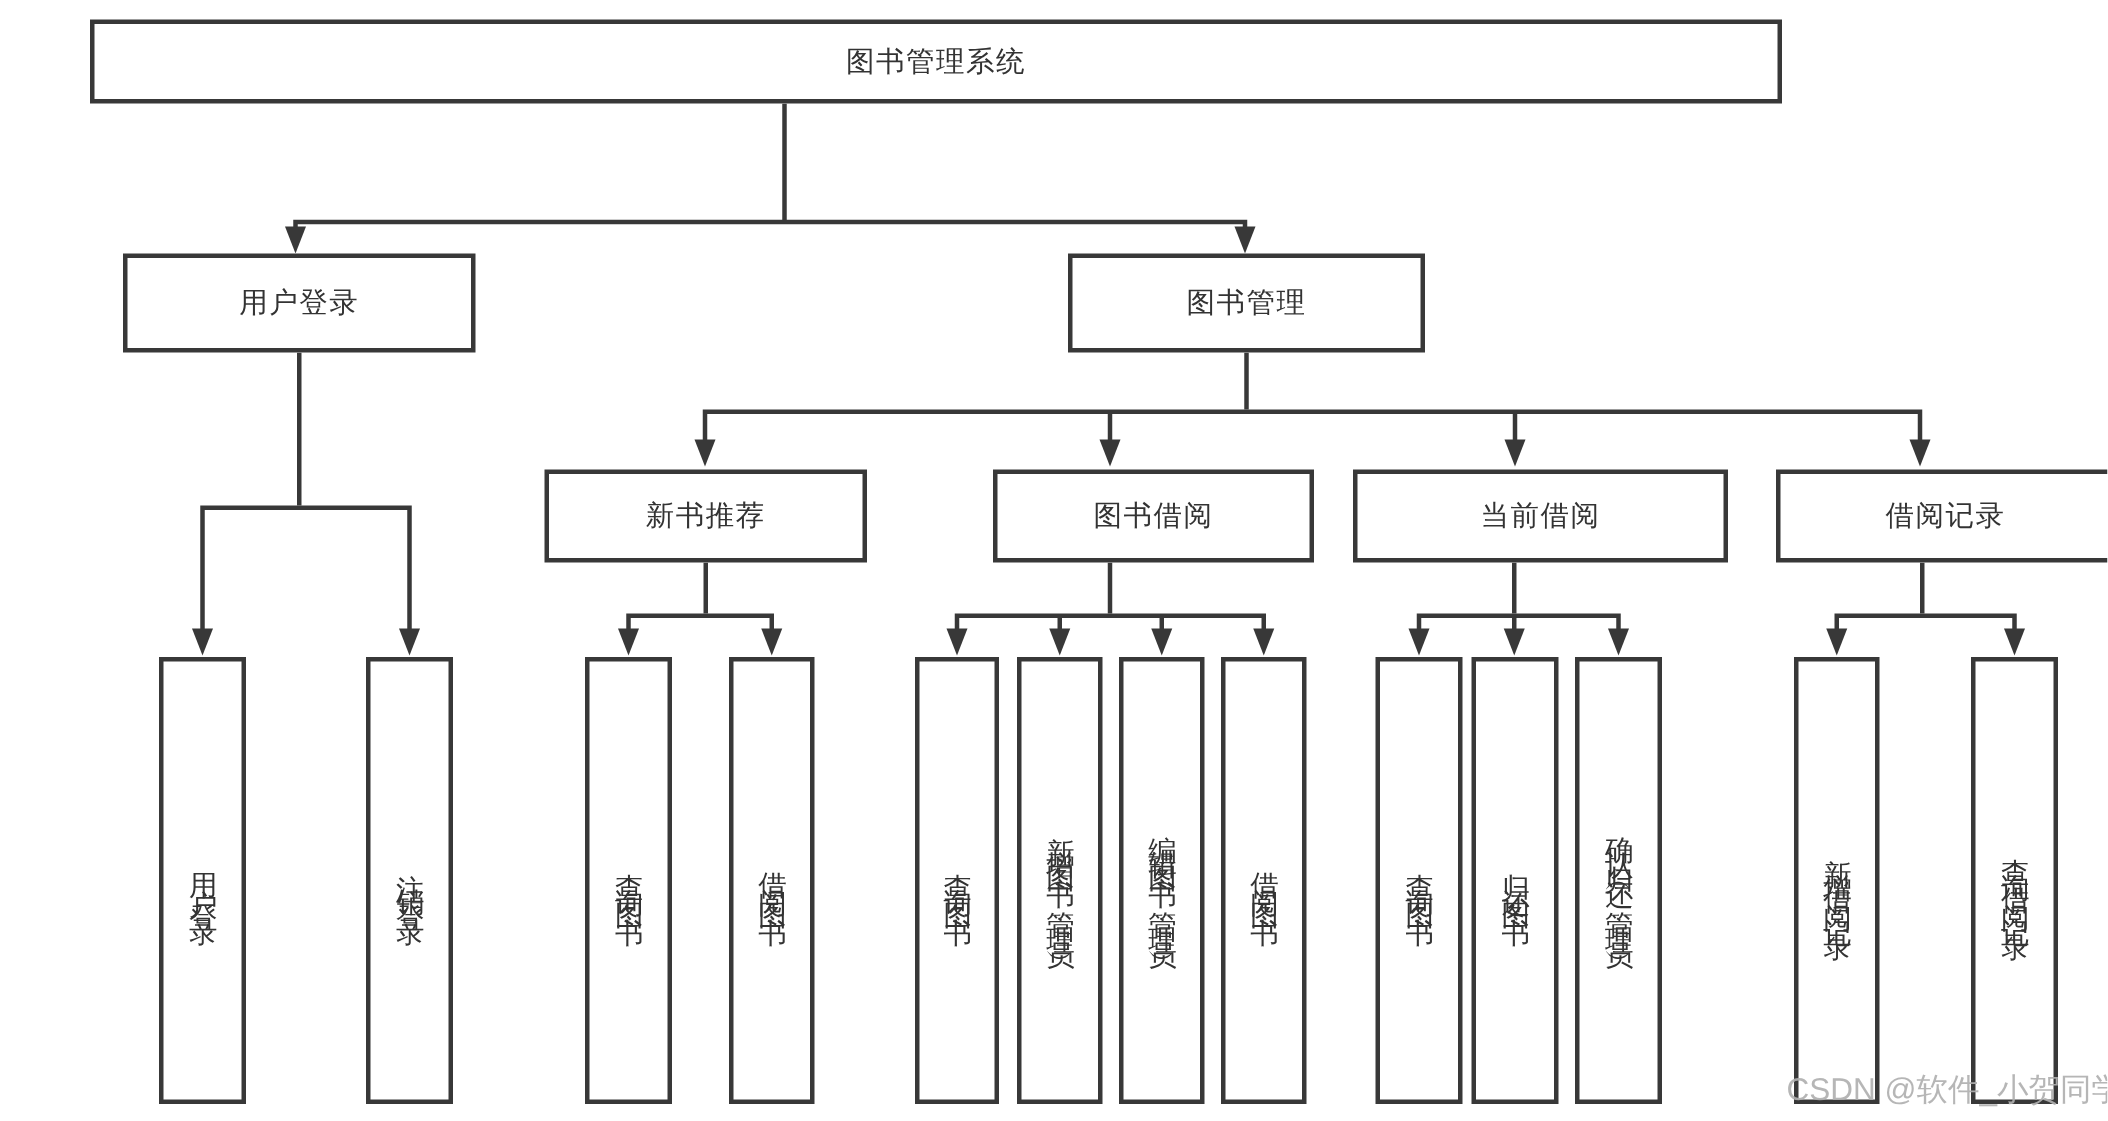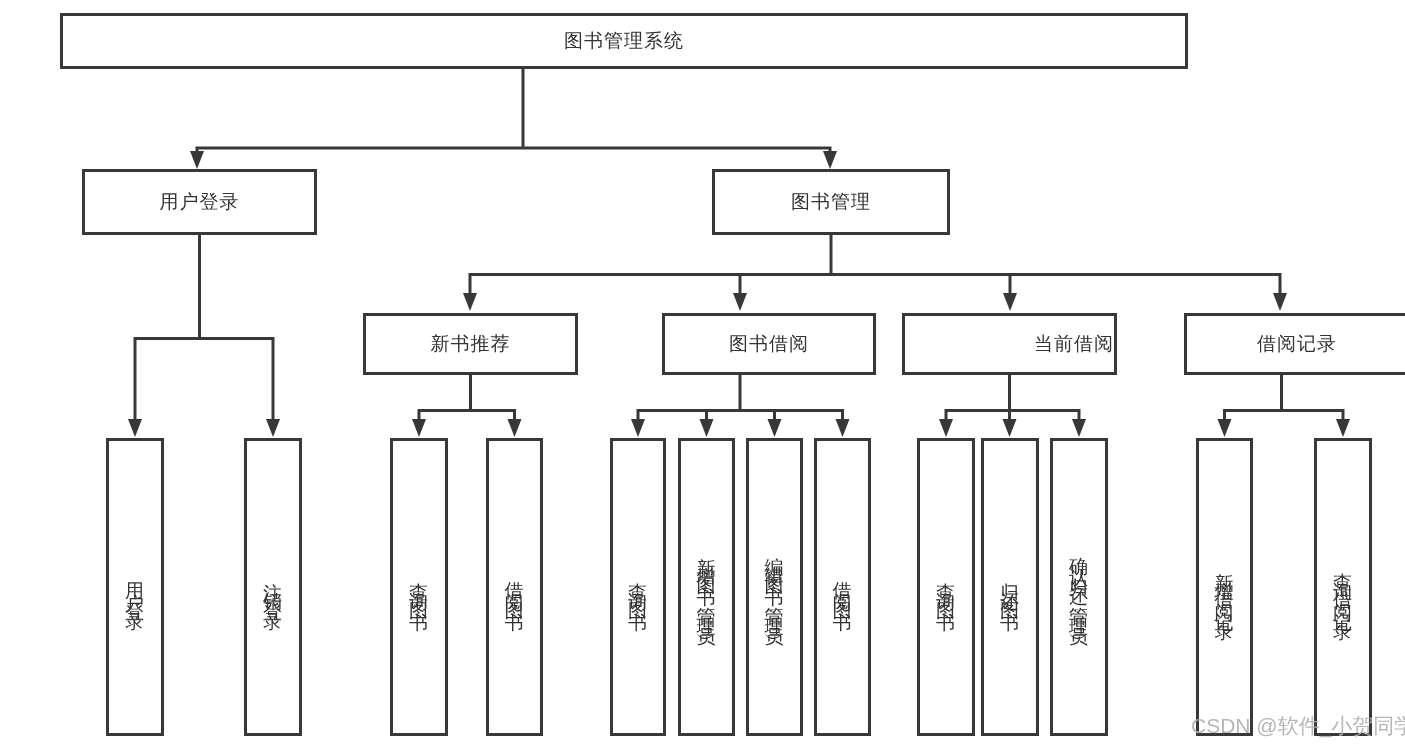--- a/index.html
+++ b/index.html
@@ -121,21 +121,21 @@
   <div class="node" style="left:363px; top:313px; width:215px; height:62px;">
     <span class="h-label">新书推荐</span>
   </div>
 
   <div class="node" style="left:712px; top:169px; width:238px; height:66px;">
     <span class="h-label">图书管理</span>
   </div>
   <div class="node" style="left:633px; top:313px; width:214px; height:62px;margin-left:29px;">
     <span class="h-label">图书借阅</span>
   </div>
-  <div class="node" style="left:902px; top:313px; width:215px; height:62px;justify-content:flex-end;">
+  <div class="node" style="left:902px; top:313px; width:250px; height:62px;">
     <span class="h-label">当前借阅</span>
   </div>
   <div class="node" style="left:1184px; top:313px; width:226px; height:62px;">
     <span class="h-label">借阅记录</span>
   </div>
 
   <div class="node" style="left:106px; top:438px; width:58px; height:298px;">
     <span class="v-label">用户登录</span>
   </div>
   <div class="node" style="left:244px; top:438px; width:58px; height:298px;">

